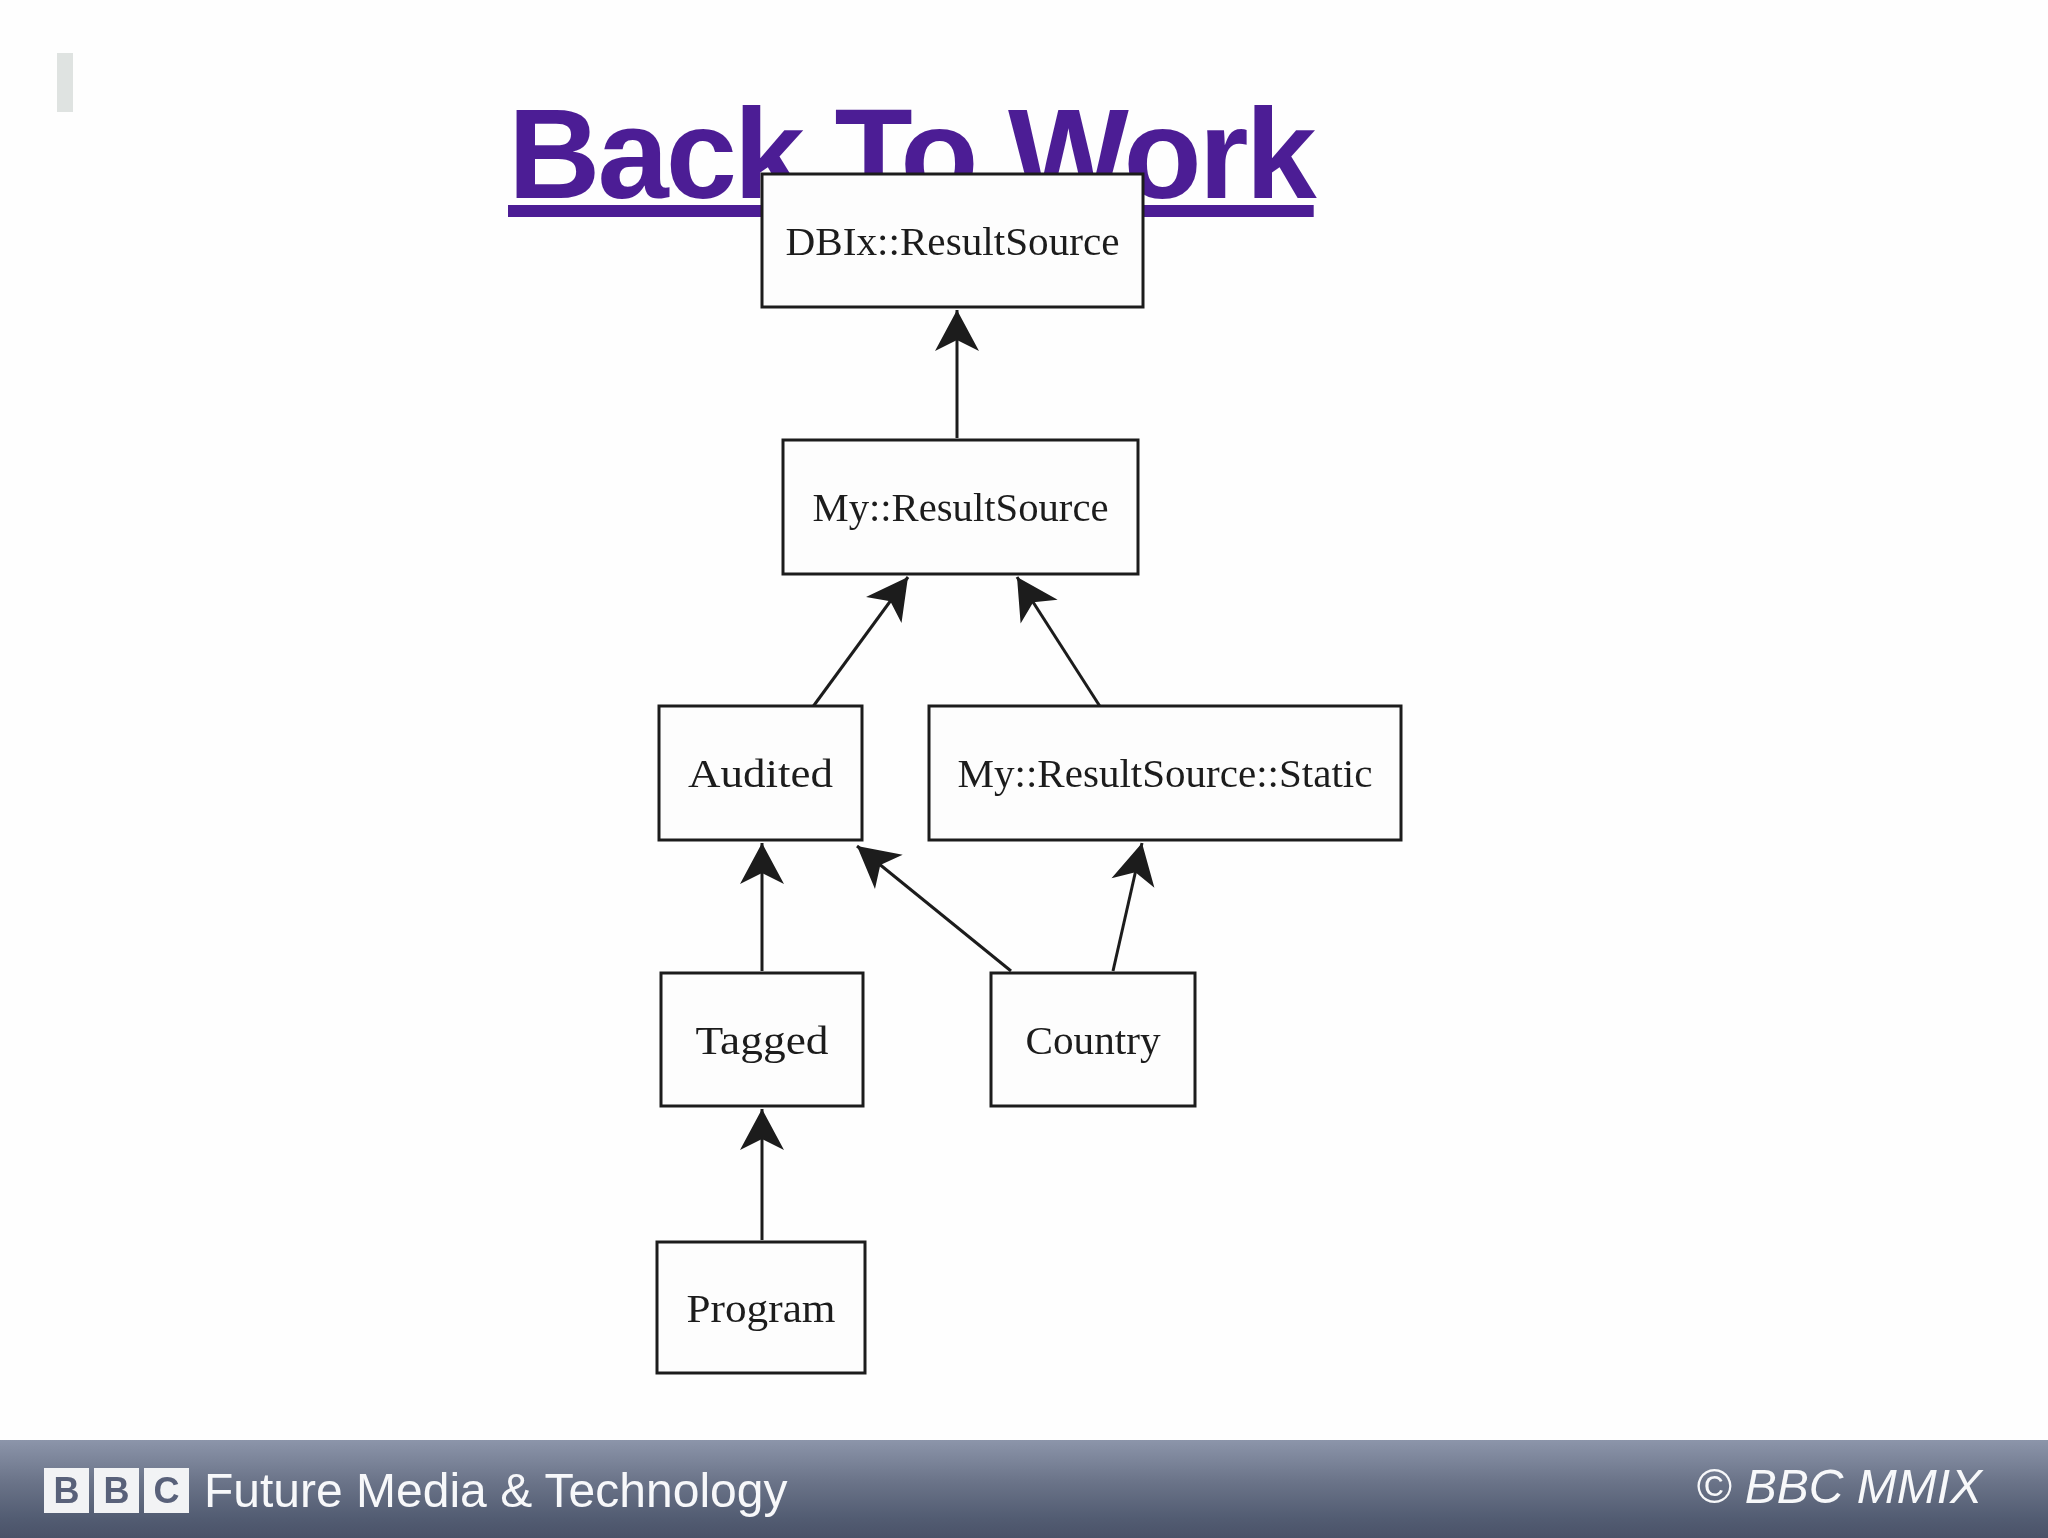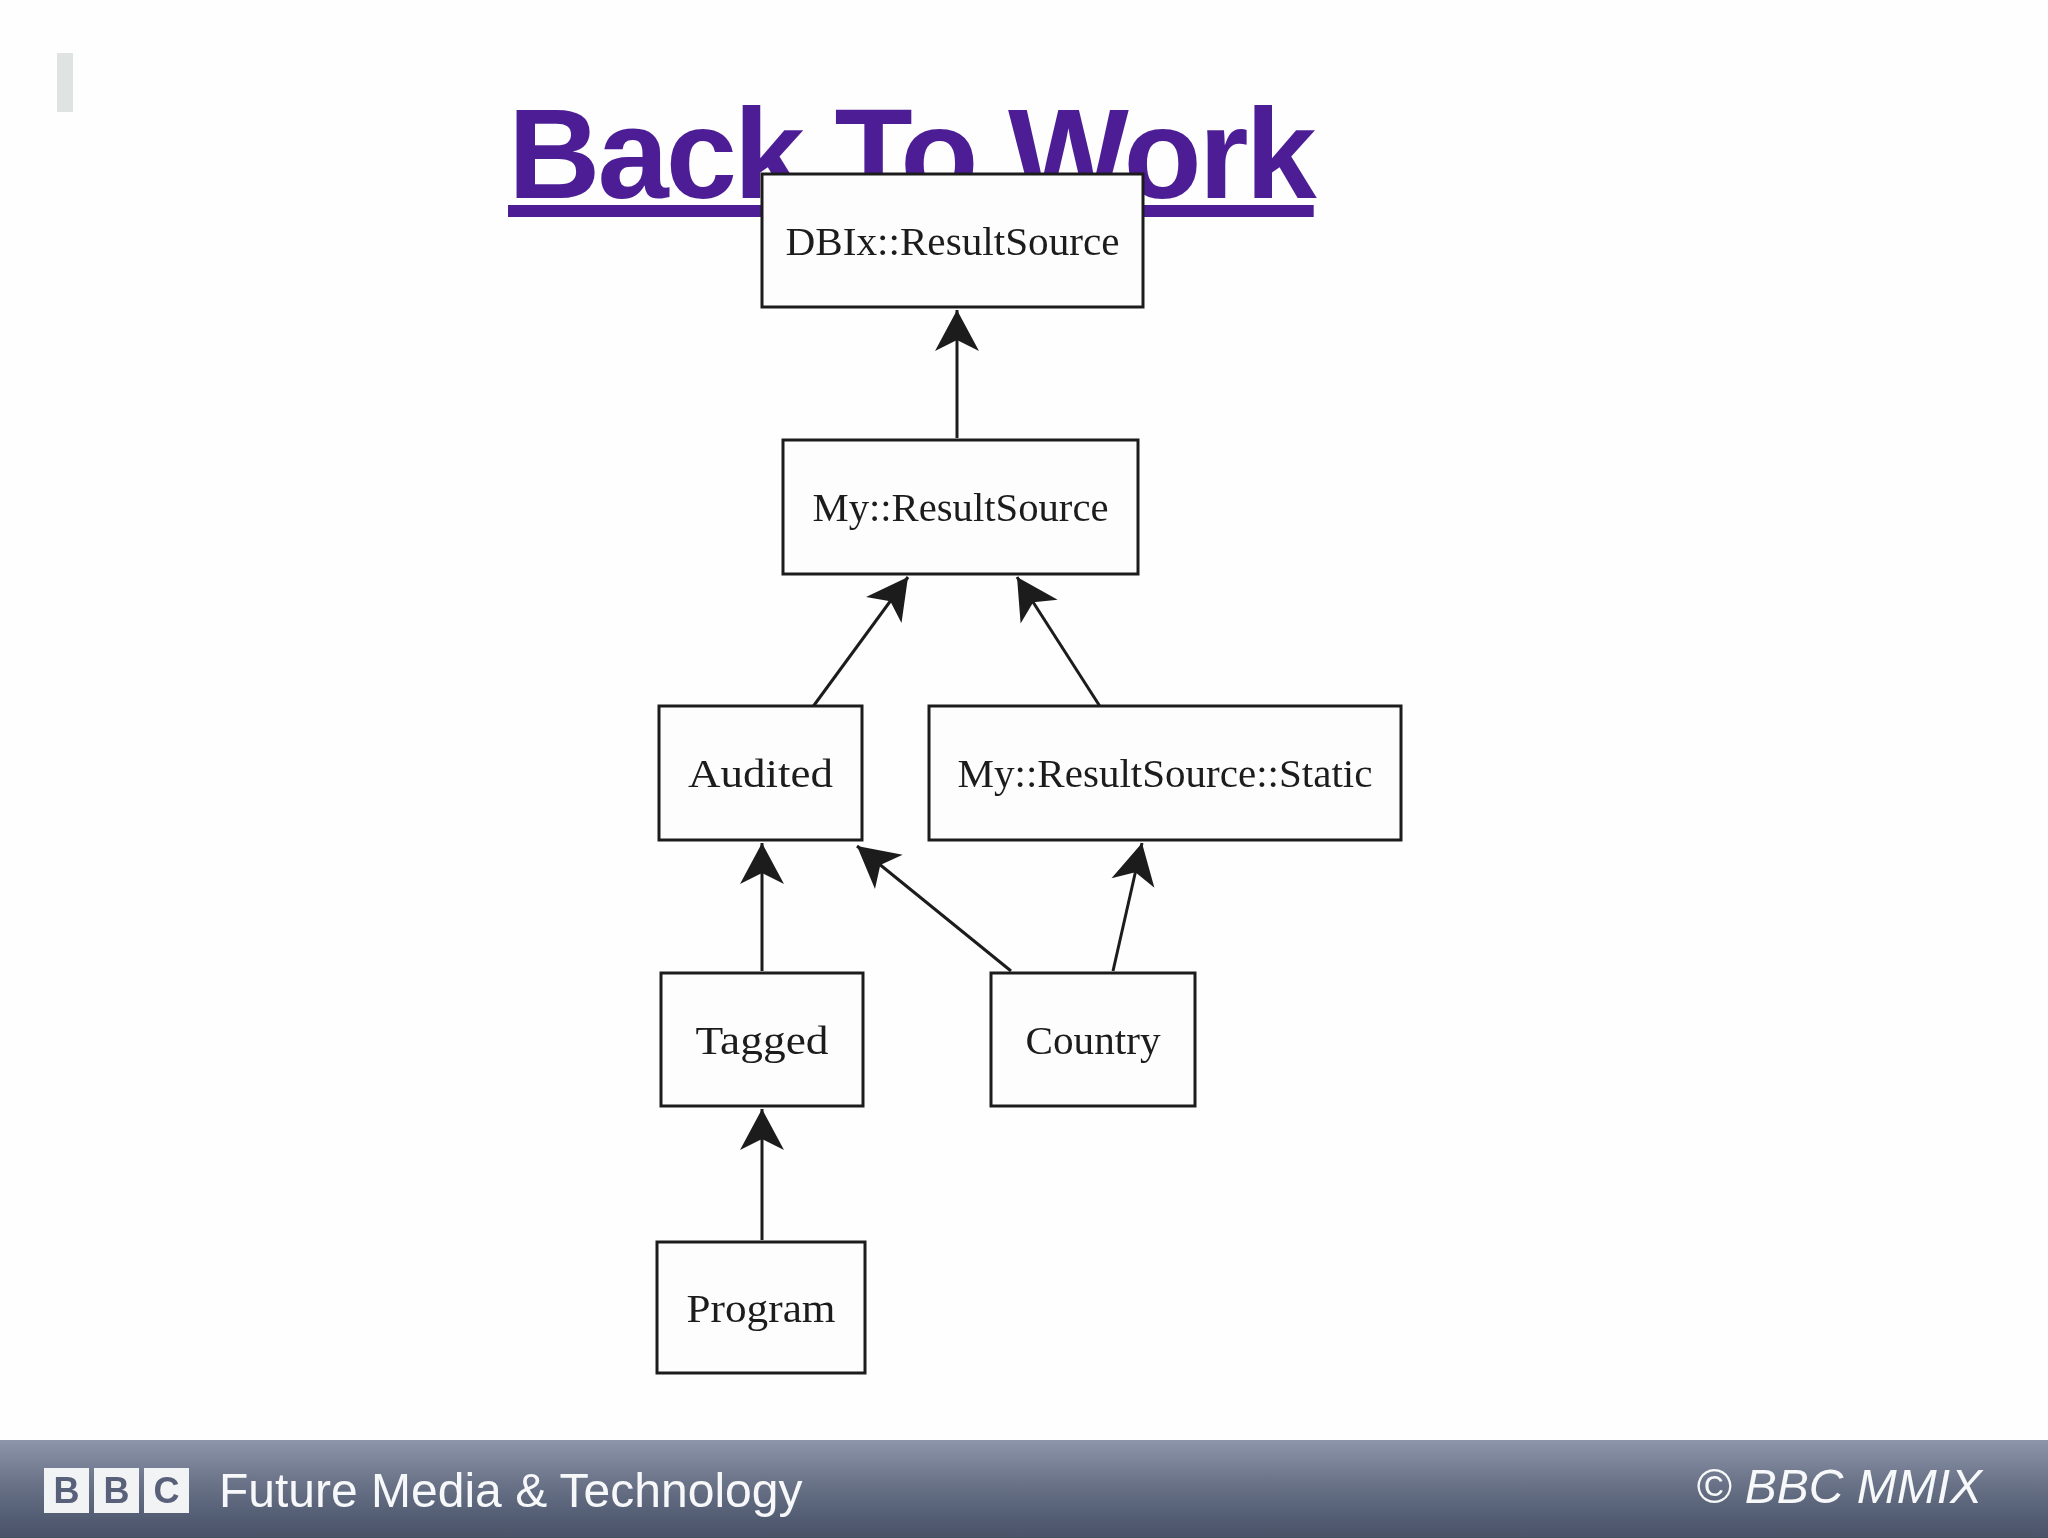--- a/index.html
+++ b/index.html
@@ -26,21 +26,21 @@
     background:linear-gradient(180deg,#8c95aa 0%,#6b7489 42%,#525c72 80%,#4a5268 100%);
     display:flex;align-items:center;
   }
   .bbc-logo{display:flex;gap:5px;margin-left:44px;margin-top:2px;}
   .bbc-box{
     width:45px;height:45px;background:#f2f3f5;color:#59617a;
     font:700 36px/45px "Liberation Sans",sans-serif;text-align:center;
     display:inline-block;
   }
   .dept-label{
-    margin-left:30px;color:#f7f8fa;font-size:48px;margin-top:2px;
+    margin-left:15px;color:#f7f8fa;font-size:48px;margin-top:2px;
     font-family:"Liberation Sans",sans-serif;white-space:nowrap;
   }
   .copyright-label{
     position:absolute;right:66px;top:50%;transform:translateY(-54%);
     color:#f7f8fa;font-size:48px;white-space:nowrap;font-style:italic;
   }
 </style>
 </head>
 <body>
 

